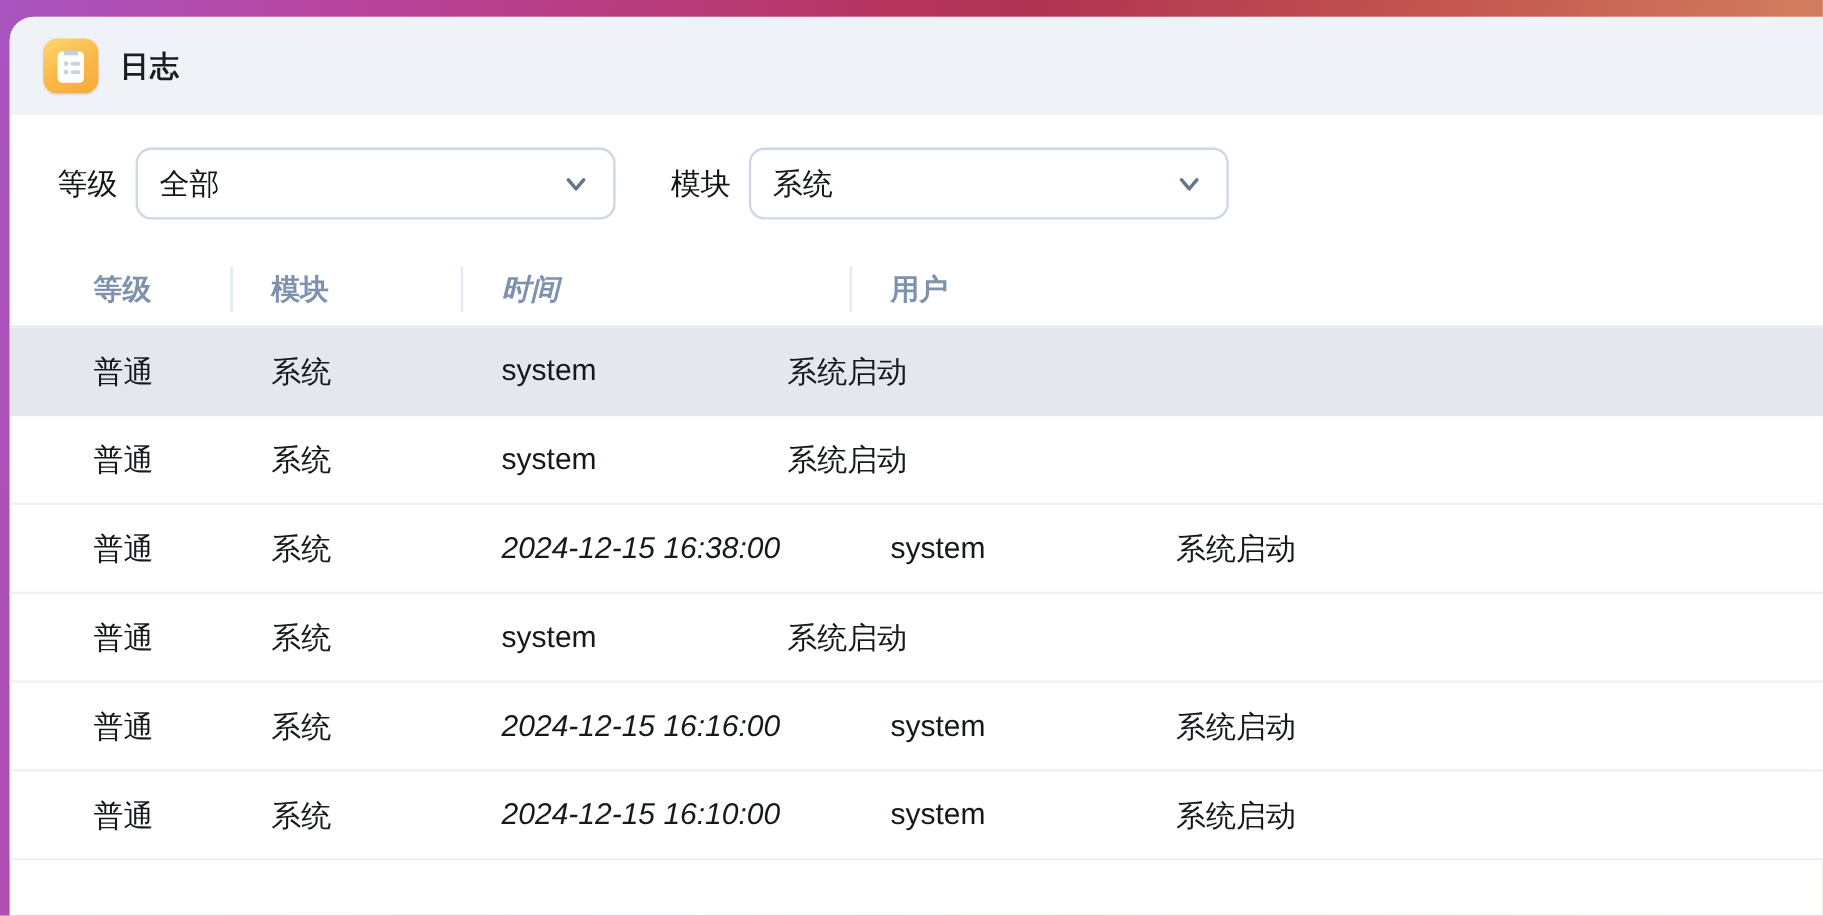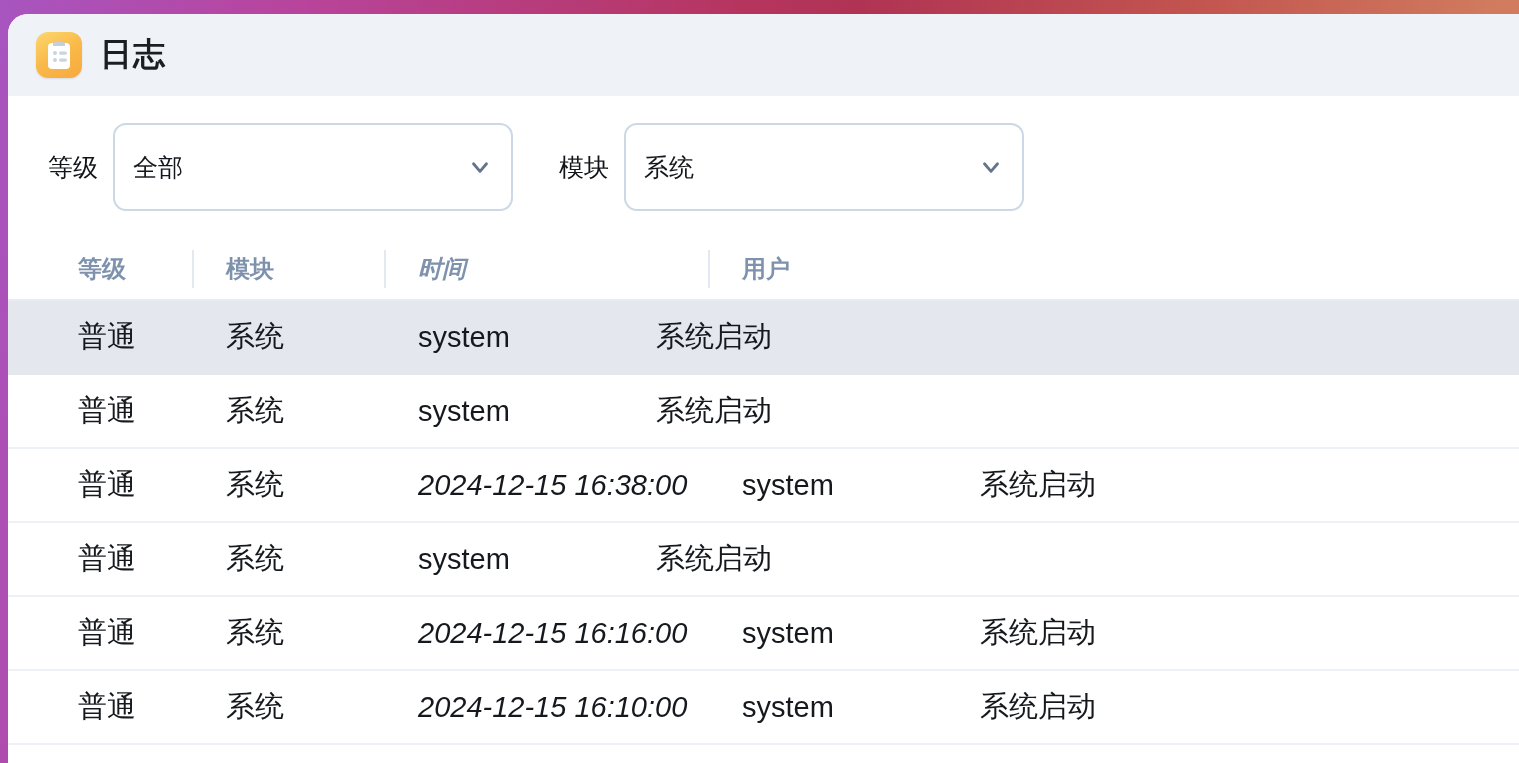--- a/index.html
+++ b/index.html
@@ -42,21 +42,21 @@
   .app-icon {
     width:46px; height:46px;
     border-radius:12px;
     background:linear-gradient(150deg,#fcd770 0%,#f9b949 50%,#f7a93c 100%);
     display:flex; align-items:center; justify-content:center;
     flex:none;
     box-shadow:0 1px 2px rgba(0,0,0,.10);
   }
   .app-icon svg { display:block; }
   .app-title {
-    font-size:32px;
+    font-size:24px;
     font-weight:bold;
     color:#1b1f24;
     letter-spacing:1px;
   }
 
   
   .filters {
     display:flex;
     align-items:center;
     padding:27px 0 27px 40px;
@@ -65,21 +65,21 @@
   }
   .filter-group { display:flex; align-items:center; }
   .filter-label {
     font-size:25px;
     color:#111418;
     margin-right:15px;
     white-space:nowrap;
   }
   .select {
     position:relative;
-    height:88px;
+    height:60px;
     border:2px solid #ccd8e6;
     border-radius:13px;
     background:#fff;
     display:flex;
     align-items:center;
     padding:0 18px;
     cursor:pointer;
   }
   .select.level { width:400px; }
   .select.module { width:400px; }
@@ -123,21 +123,21 @@
   .row {
     display:flex;
     align-items:center;
     height:74px;
     padding-left:32px;
     border-bottom:2px solid #edf0f5;
     background:#fff;
   }
   .row.selected { background:#e4e8ee; border-bottom-color:#e4e8ee; }
   .td {
-    font-size:29px;
+    font-size:25px;
     color:#15191e;
     display:flex;
     align-items:center;
     height:100%;
     padding-left:34px;
     white-space:nowrap;
   }
   .td:first-child { padding-left:38px; }
 
   

